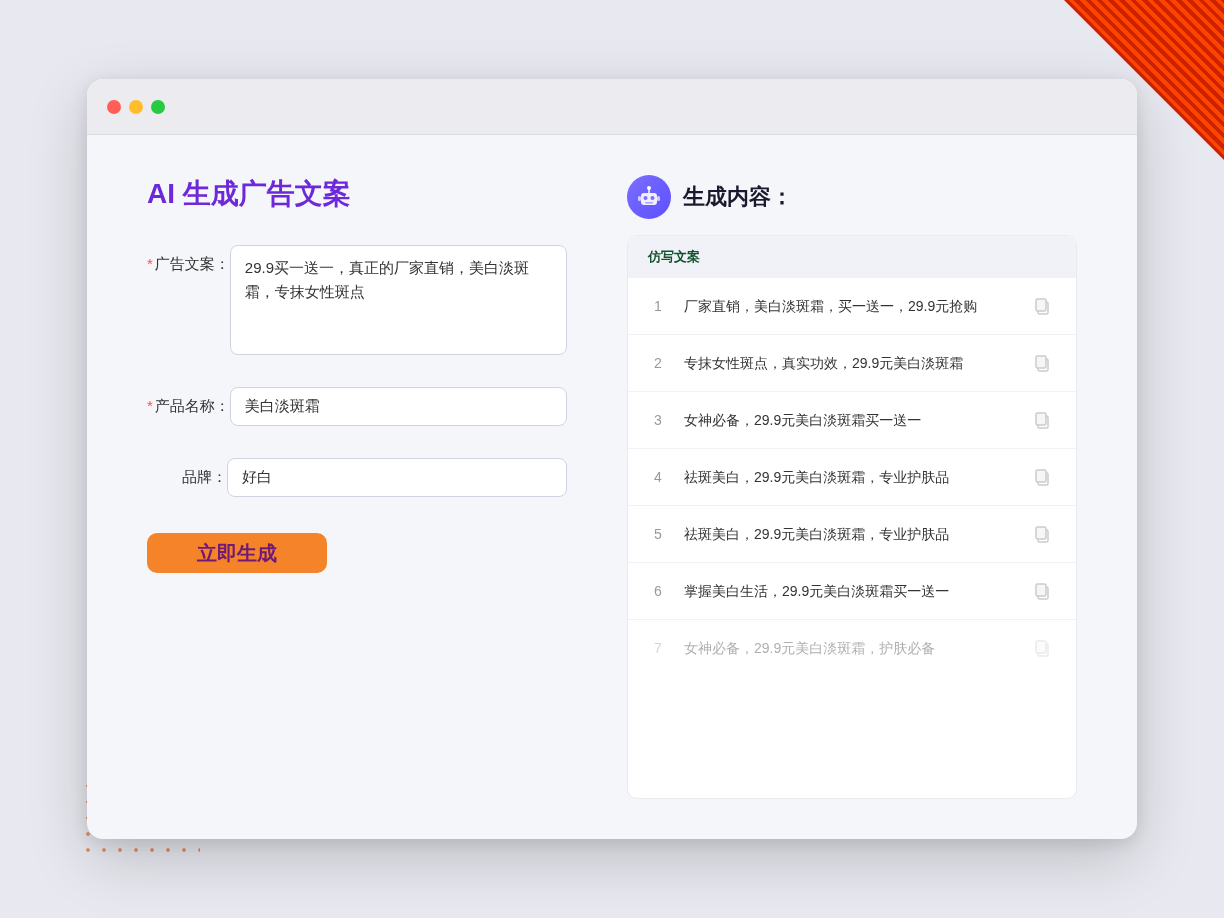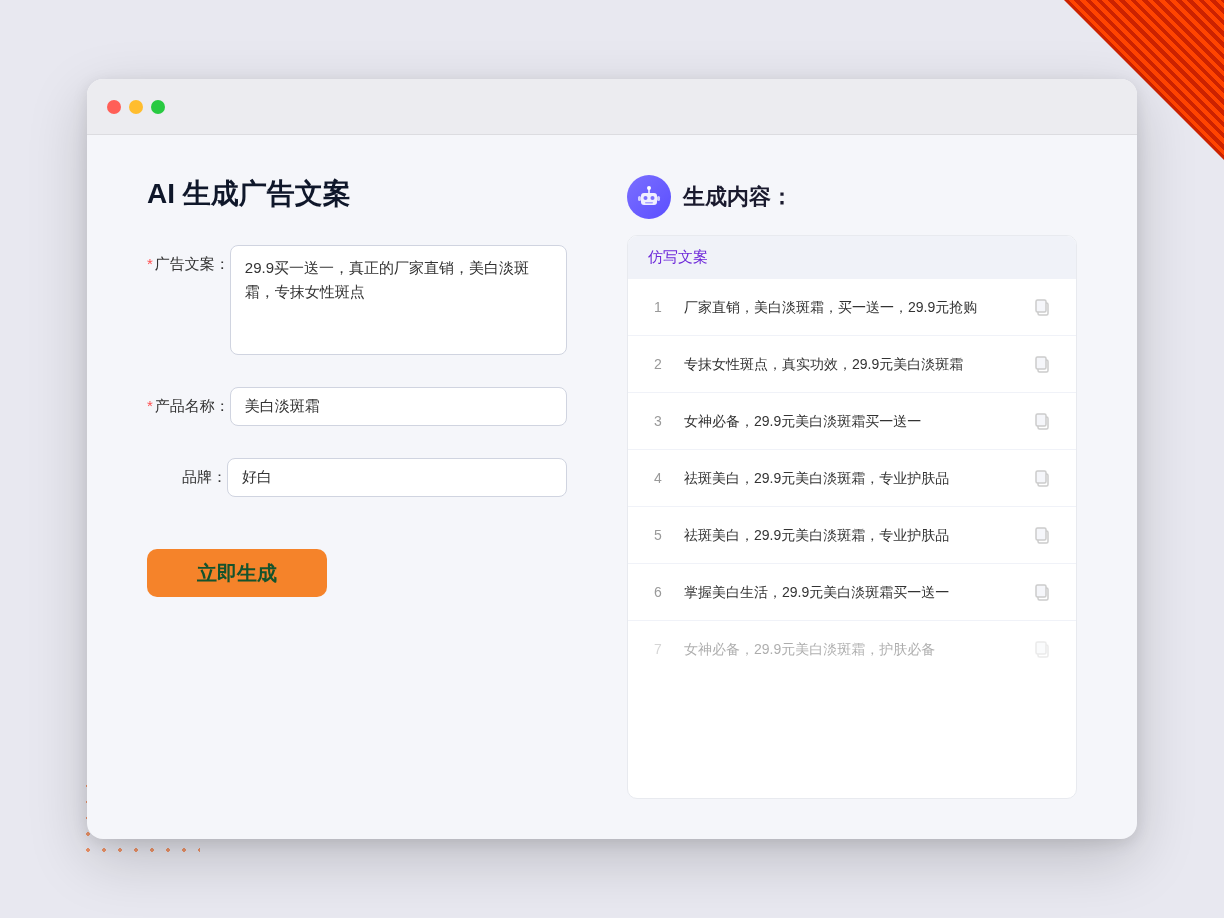--- a/index.html
+++ b/index.html
@@ -130,21 +130,21 @@
     .left-panel {
       flex: 0 0 420px;
       display: flex;
       flex-direction: column;
       gap: 32px;
     }
 
     .panel-title {
       font-size: 28px;
       font-weight: 700;
-      color: #0f172a;
+      color: #6d28d9;
     }
 
     .form-group {
       display: flex;
       align-items: flex-start;
     }
 
     .form-label {
       font-size: 15px;
       color: #333;
@@ -172,30 +172,30 @@
       resize: none;
     }
 
     textarea.form-input {
       height: 110px;
       line-height: 1.6;
     }
 
     .generate-btn {
       width: 180px;
-      height: 48px;
+      height: 40px;
       background: #f5832a;
       border: none;
       border-radius: 10px;
-      color: #14532d;
+      color: #701a75;
       font-size: 20px;
       font-weight: 600;
       cursor: pointer;
       font-family: inherit;
-      margin-top: 20px;
+      margin-top: 4px;
     }
 
     
     .right-panel {
       flex: 1;
       display: flex;
       flex-direction: column;
       gap: 16px;
       min-width: 0;
     }
@@ -227,23 +227,23 @@
       background: #fff;
       border-radius: 10px;
       overflow: hidden;
       border: 1px solid #e8eaef;
       flex: 1;
     }
 
     .table-header {
       background: #f0f2f8;
       padding: 12px 20px;
-      font-size: 15px;
-      font-weight: 400;
-      color: #6d28d9;
+      font-size: 13px;
+      font-weight: 700;
+      color: #14532d;
     }
 
     .table-row {
       display: flex;
       align-items: center;
       padding: 14px 20px;
       border-bottom: 1px solid #f0f2f8;
       gap: 16px;
     }
     .table-row:last-child {

